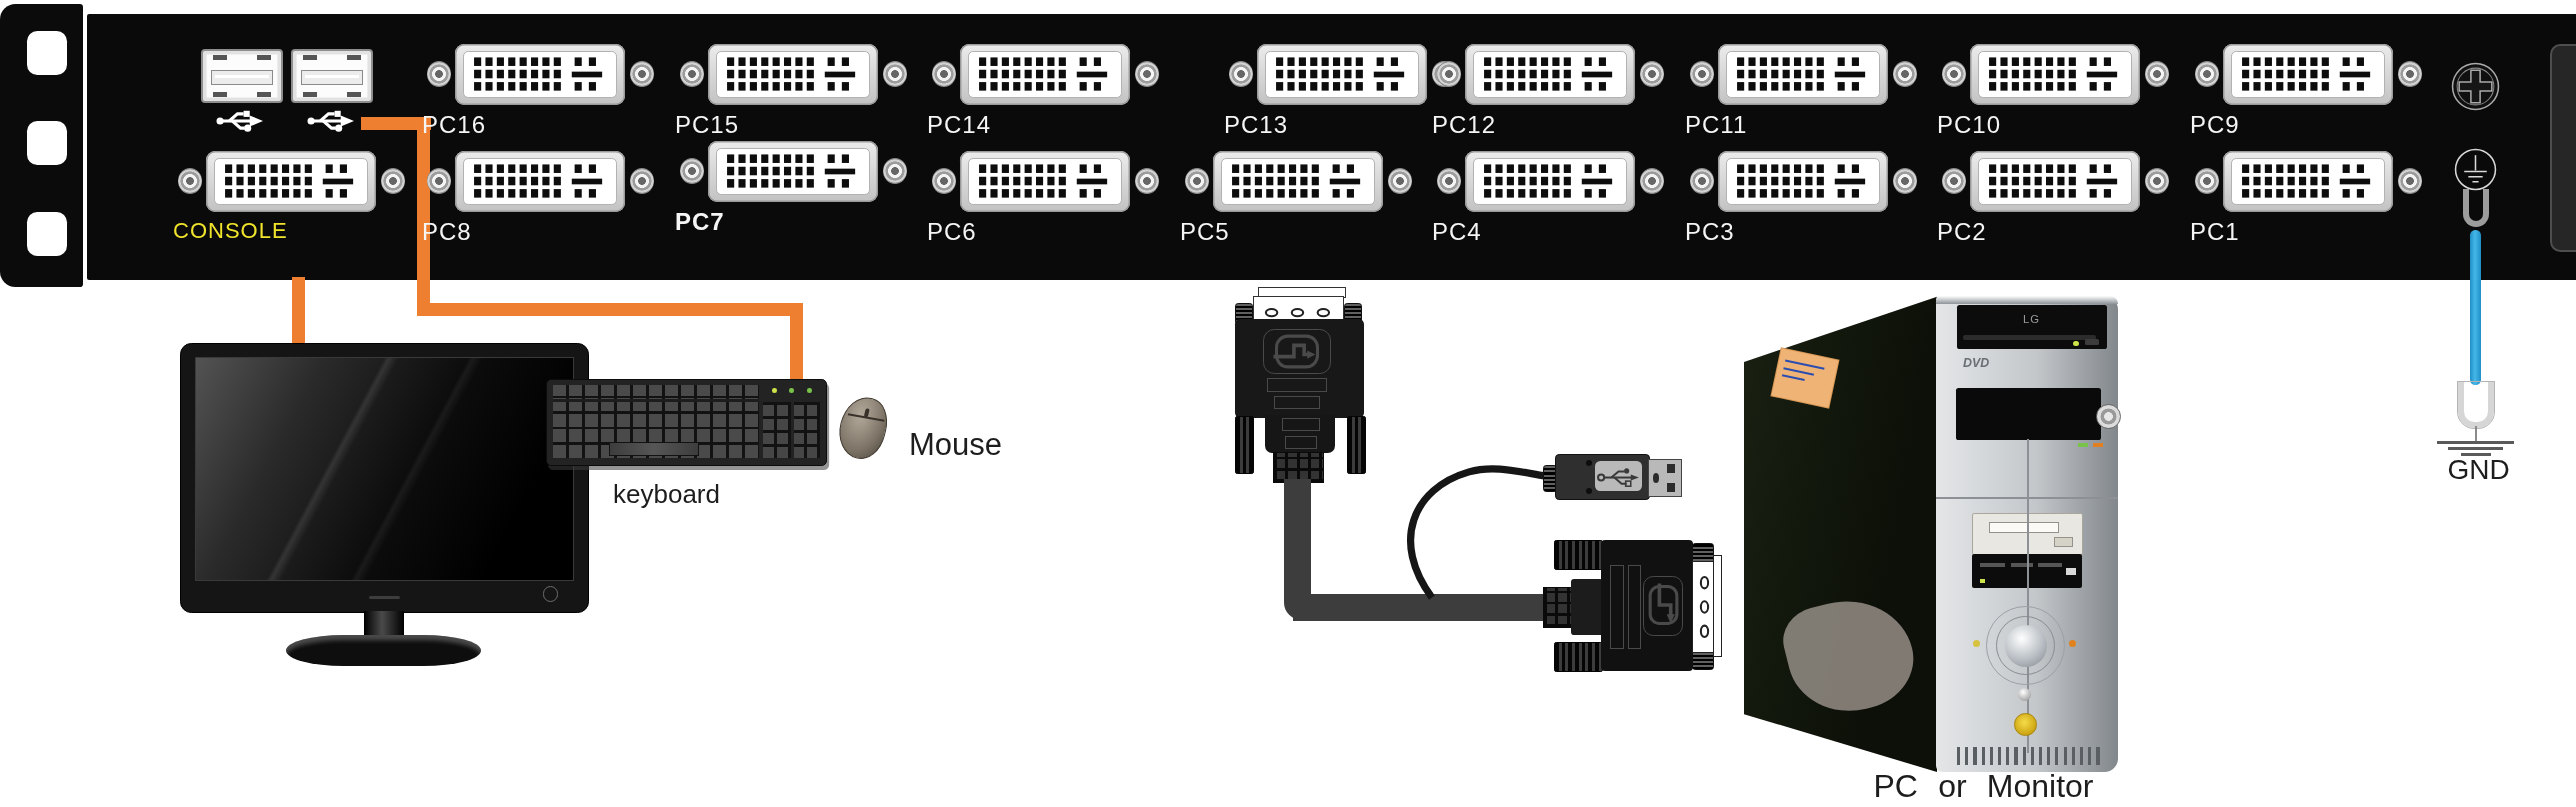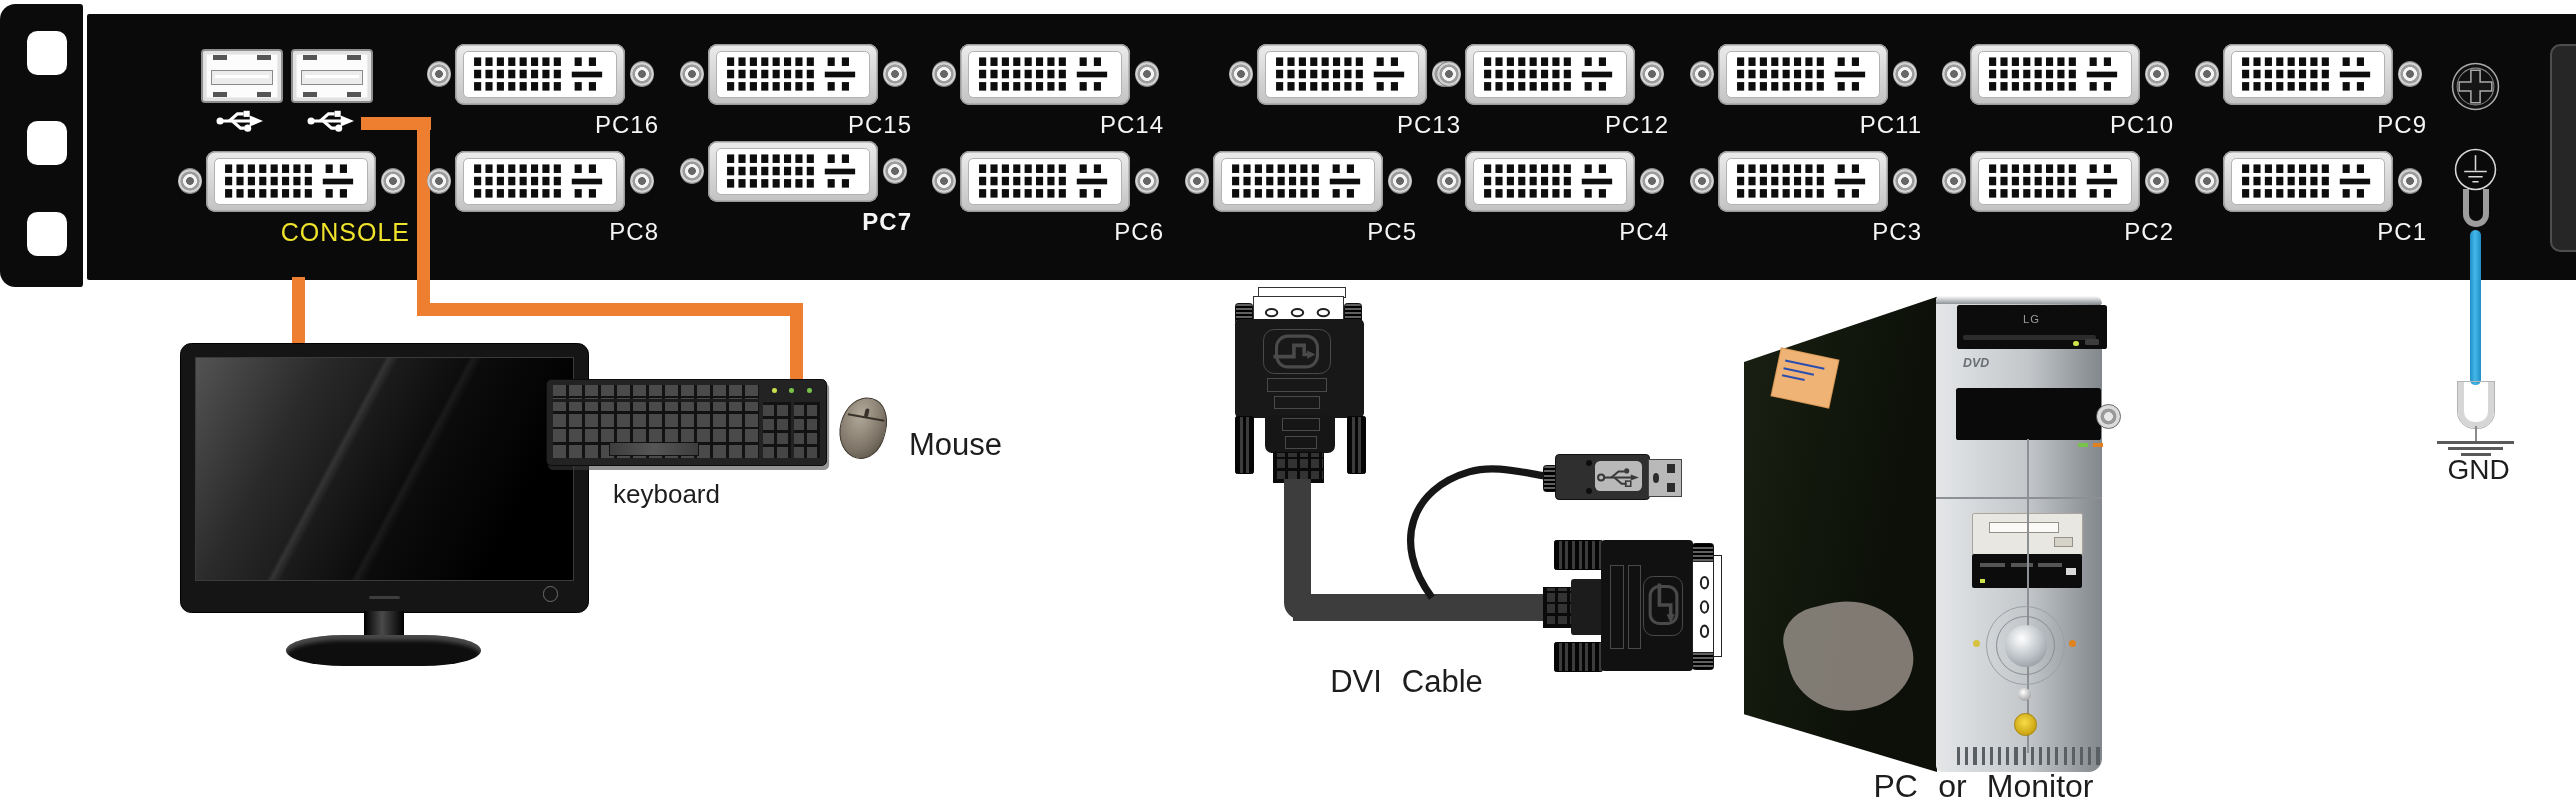--- a/index.html
+++ b/index.html
@@ -19,23 +19,23 @@
   .dvi-shell{position:absolute;left:33px;top:0;width:170px;height:61px;
              background:linear-gradient(#ececec,#c2c2c2);border-radius:9.3px;box-shadow:inset 0 0 0 1.5px #9a9a9a;}
   .dvi-face{position:absolute;left:8.2px;top:6.7px;right:8.2px;bottom:6.7px;background:#fff;
             border:1px solid #b2b2b2;border-radius:5.2px;display:flex;align-items:center;justify-content:center;}
   .dvi-pins{width:138px;height:37px;}
   .screw{position:absolute;top:16.5px;width:24px;height:26px;border-radius:50%;
          background:radial-gradient(circle at 50% 50%, #666 0 3.6px, #f4f4f4 4.1px 6.7px, #9c9c9c 7.2px 9.3px, #d2d2d2 9.8px 11.3px, #8a8a8a 12px);}
   .screw::before{content:"";position:absolute;inset:-3.1px;background:#a9a9a9;
          clip-path:polygon(50% 0,100% 50%,50% 100%,0 50%);z-index:-1;}
   .screw-l{left:5.2px;} .screw-r{right:5.2px;}
-  .port-label{position:absolute;top:67px;left:0;width:100%;text-align:right;color:#f5f5f5;
+  .port-label{position:absolute;top:67px;left:0;width:100%;text-align:left;color:#f5f5f5;
               font-size:24px;letter-spacing:1px;}
-  .console .port-label{color:#f0e32c;font-size:25px;}
+  .console .port-label{color:#f0e32c;font-size:22px;}
 
   
   .usb-port{position:absolute;width:78px;height:50px;background:#fcfcfc;border:2.6px solid #8e8e8e;
             border-radius:4.1px;box-shadow:inset 0 0 0 3.6px #e2e2e2;}
   .usb-tab{position:absolute;width:13.4px;height:5.7px;background:#555;}
   .usb-tongue{position:absolute;left:8.2px;right:8.2px;top:18.5px;height:13.4px;background:#ececec;border:1.5px solid #8a8a8a;}
   .usb-tongue::after{content:"";position:absolute;left:3.1px;right:3.1px;top:4.1px;height:3.1px;background:#fff;}
 
   
   .ocable{position:absolute;background:#ee7f31;}
@@ -93,21 +93,21 @@
 
   
   #tw-side{position:absolute;left:1744px;top:294px;width:193px;height:478px;
        background:linear-gradient(100deg,#1a2012 0%,#0c1008 70%);
        clip-path:polygon(0 14.2%,100% 0.6%,100% 100%,0 87.9%);}
   #tw-sticker{position:absolute;left:1776px;top:354px;width:58px;height:48px;background:#efb376;
        transform:rotate(12deg);box-shadow:0 0 0 1px #d79755;}
   #tw-sticker i{position:absolute;left:6.2px;height:2.1px;background:#2a4db0;}
   #tw-smudge{position:absolute;left:1788px;top:600px;width:124px;height:111px;background:#8d867e;
        opacity:.9;border-radius:30% 60% 45% 55%;transform:rotate(-14deg);}
-  #tw-front{position:absolute;left:1936px;top:296px;width:166px;height:476px;
+  #tw-front{position:absolute;left:1936px;top:296px;width:182px;height:476px;
        background:linear-gradient(90deg,#e4e6e8 0%,#c3c7ca 55%,#82878c 100%);
        border-radius:6.2px 13.4px 13.4px 6.2px;}
   #tw-front::before{content:"";position:absolute;left:0;top:0;right:0;height:8.2px;
        background:linear-gradient(#fdfdfd,#8e9398);border-radius:6.2px 13.4px 0 0;}
   .tw-seam{position:absolute;background:#8d9196;}
   #tw-dvd{position:absolute;left:20.6px;top:9.3px;width:150px;height:44px;background:#0c0c0c;border-radius:2.6px;}
   #tw-dvd .tray{position:absolute;left:6.2px;top:30px;width:133px;height:4.6px;background:#2c2c2c;border-radius:2.1px;}
   #tw-dvd .led{position:absolute;right:28px;top:36px;width:5.2px;height:5.2px;border-radius:50%;background:#cde24a;}
   #tw-dvd .ej{position:absolute;right:7.2px;top:34px;width:14.4px;height:6.2px;background:#3c3c3c;border-radius:1.5px;}
   #tw-bay{position:absolute;left:19.6px;top:92px;width:145px;height:52px;background:#0a0a0a;border-radius:2.6px;}
@@ -1044,21 +1044,20 @@
   <div class="abs knurl" style="left:1692px;top:649px;width:19.6px;height:18.5px;"></div>
   <div class="abs" style="left:1692px;top:561px;width:23px;height:90px;background:#fff;border:1.5px solid #222;">
     <svg width="23" height="90" viewBox="0 0 44 174">
       <ellipse cx="22" cy="40" rx="7" ry="11" fill="none" stroke="#222" stroke-width="4"></ellipse>
       <ellipse cx="22" cy="87" rx="7" ry="11" fill="none" stroke="#222" stroke-width="4"></ellipse>
       <ellipse cx="22" cy="134" rx="7" ry="11" fill="none" stroke="#222" stroke-width="4"></ellipse>
     </svg>
   </div>
   <div class="abs" style="left:1713px;top:555px;width:7.2px;height:100px;background:#fff;border:1.5px solid #222;"></div>
 
-  <div class="lbl c" style="left:1252px;top:664px;width:309px;font-size:31px;word-spacing:11.3px;">DVI Cable</div>
 
   <div id="tw-side"></div>
   <div id="tw-smudge"></div>
   <div id="tw-sticker">
     <i style="top:10.3px;width:40px;"></i>
       <i style="top:17.5px;width:31px;"></i>
       <i style="top:25px;width:23px;"></i>
   </div>
   <div id="tw-front">
     <div id="tw-dvd">

